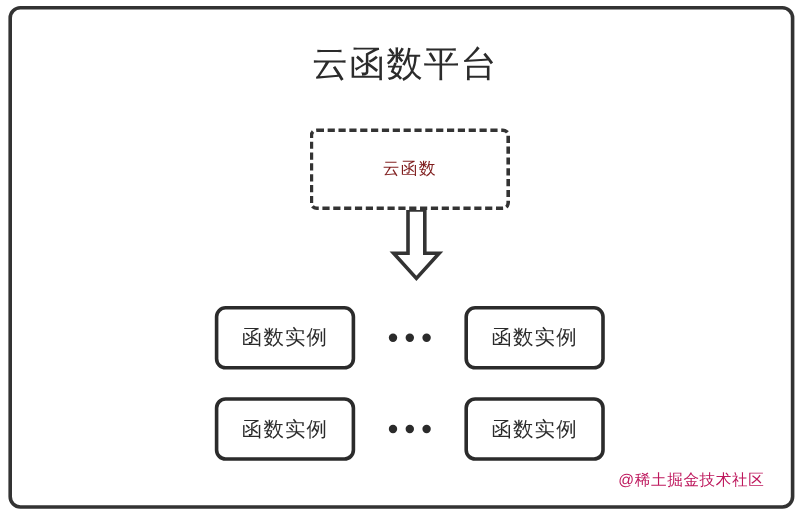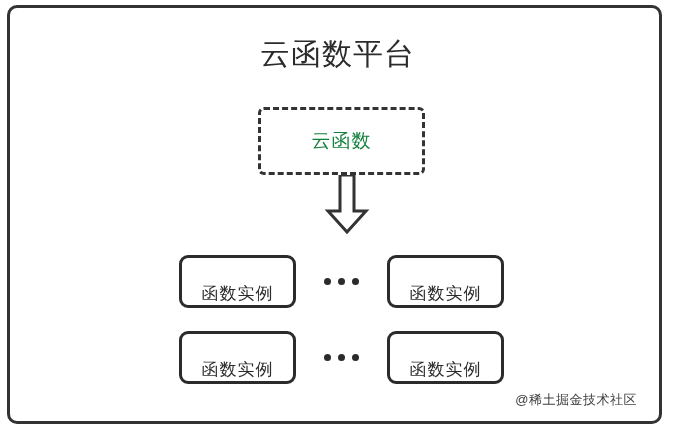--- a/index.html
+++ b/index.html
@@ -52,23 +52,23 @@
     height: 68px;
     box-sizing: border-box;
     border: 3px dashed #333333;
     border-radius: 6px;
     background: #ffffff;
     display: flex;
     align-items: center;
     justify-content: center;
   }
   #cloud-function-box .box-label {
-    font-size: 19px;
+    font-size: 14px;
     font-weight: normal;
-    color: #15803d;
+    color: #7f1d1d;
     letter-spacing: 1px;
     white-space: nowrap;
   }
 
   
   #flow-arrow {
     position: absolute;
     left: 313px;
     top: 167px;
     width: 48px;
@@ -89,21 +89,21 @@
   #instance-row-2 { top: 323px; }
 
   .instance-box {
     box-sizing: border-box;
     width: 117px;
     height: 53px;
     border: 3px solid #2b2b2b;
     border-radius: 9px;
     background: #ffffff;
     display: flex;
-    align-items: flex-end;
+    align-items: center;
     justify-content: center;
   }
   .instance-box .box-label {
     font-size: 17px;
     color: #2b2b2b;
     letter-spacing: 1px;
     white-space: nowrap;
   }
 
   .ellipsis-dots {
@@ -120,21 +120,21 @@
     border-radius: 50%;
     background: #2b2b2b;
   }
 
   
   #watermark {
     position: absolute;
     right: 22px;
     bottom: 12px;
     font-size: 13px;
-    color: #404040;
+    color: #be185d;
     letter-spacing: 0.5px;
     white-space: nowrap;
   }
 </style>
 </head>
 <body>
 
 <div id="diagram-frame">
 
   <div id="platform-title">云函数平台</div>

